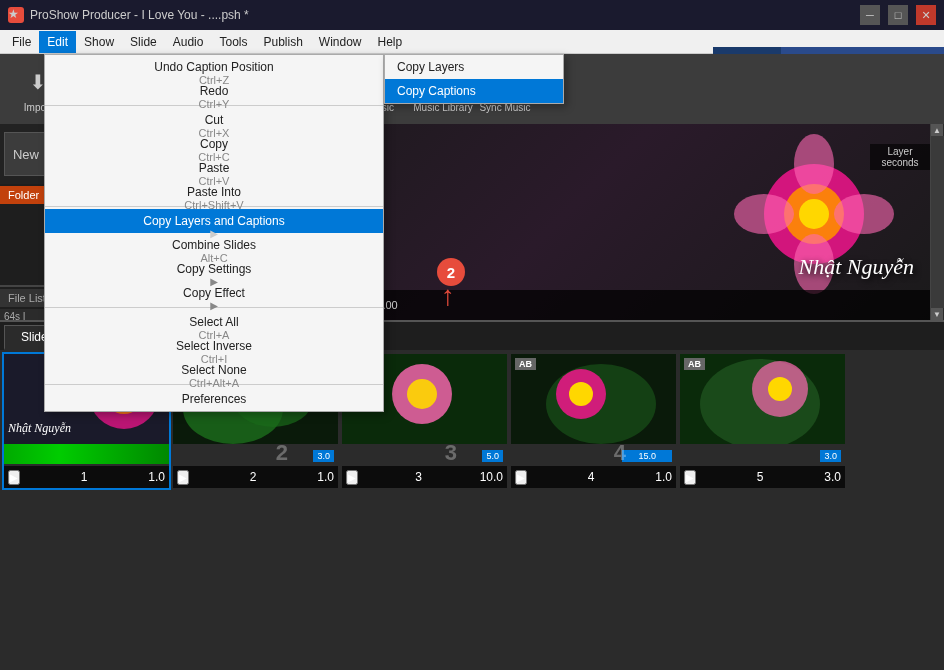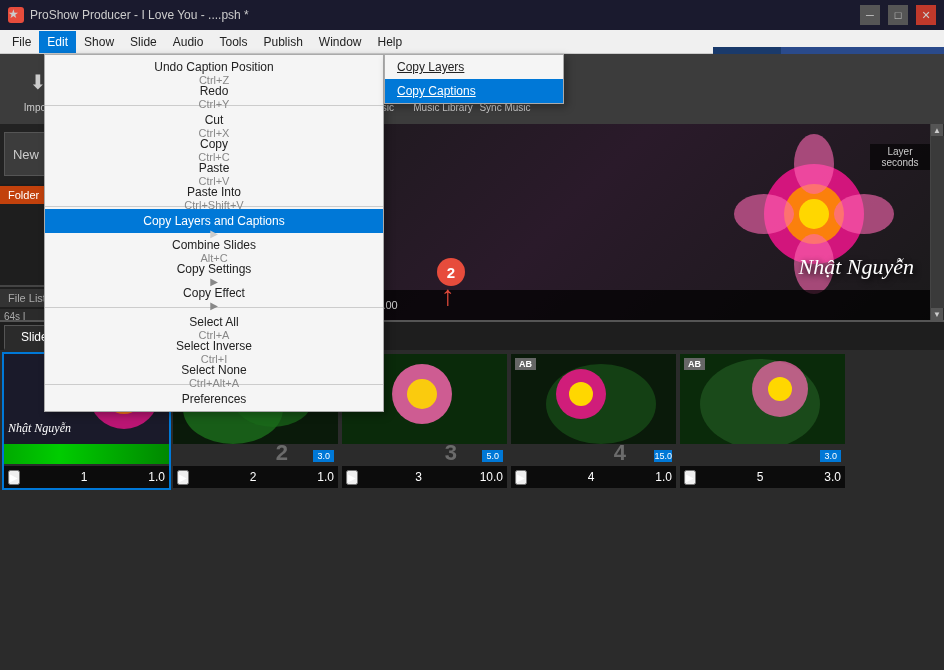--- a/index.html
+++ b/index.html
@@ -401,21 +401,20 @@
       z-index: 1001;
     }
     .sm-item {
       display: flex;
       align-items: center;
       padding: 5px 12px;
       color: #222;
       cursor: pointer;
       height: 24px;
       font-size: 12px;
-      text-decoration: underline;
     }
     .sm-item.highlighted { background: #0078d7; color: white; }
   </style>
 </head>
 <body>
 
 <div id="title-bar">
   <span class="app-icon">★</span>
   <span class="title-text">ProShow Producer - I Love You - ....psh *</span>
   <div class="win-controls">
@@ -605,21 +604,21 @@
     <div class="slide-thumb" style="width:165px;position:relative;">
       <div style="width:165px;height:90px;background:#0a1a0a;position:relative;overflow:hidden;">
         <svg width="165" height="90">
           <rect width="165" height="90" fill="#0a1a0a"></rect>
           <ellipse cx="90" cy="50" rx="55" ry="40" fill="#1a5a1a" opacity="0.6"></ellipse>
           <circle cx="70" cy="40" r="25" fill="#ff1493" opacity="0.8"></circle>
           <circle cx="70" cy="40" r="12" fill="#ffd700"></circle>
         </svg>
       </div>
       <div style="position:absolute;top:4px;left:4px;background:#666;color:white;font-size:9px;font-weight:bold;padding:1px 4px;">AB</div>
-      <div style="position:absolute;bottom:26px;right:4px;background:#0078d7;color:white;font-size:9px;padding:1px 0;">15.0</div>
+      <div style="position:absolute;bottom:26px;right:4px;background:#0078d7;color:white;font-size:9px;padding:1px 16px;">15.0</div>
       <div style="position:absolute;bottom:22px;right:50px;color:rgba(255,255,255,0.3);font-size:22px;font-weight:bold;">4</div>
       <div class="slide-info-overlay">
         <button class="play-mini">▶</button>
         <span>4</span>
         <span>1.0</span>
       </div>
     </div>
 
     <div class="slide-thumb" style="width:165px;position:relative;">
       <div style="width:165px;height:90px;background:#0a2a0a;position:relative;overflow:hidden;">

